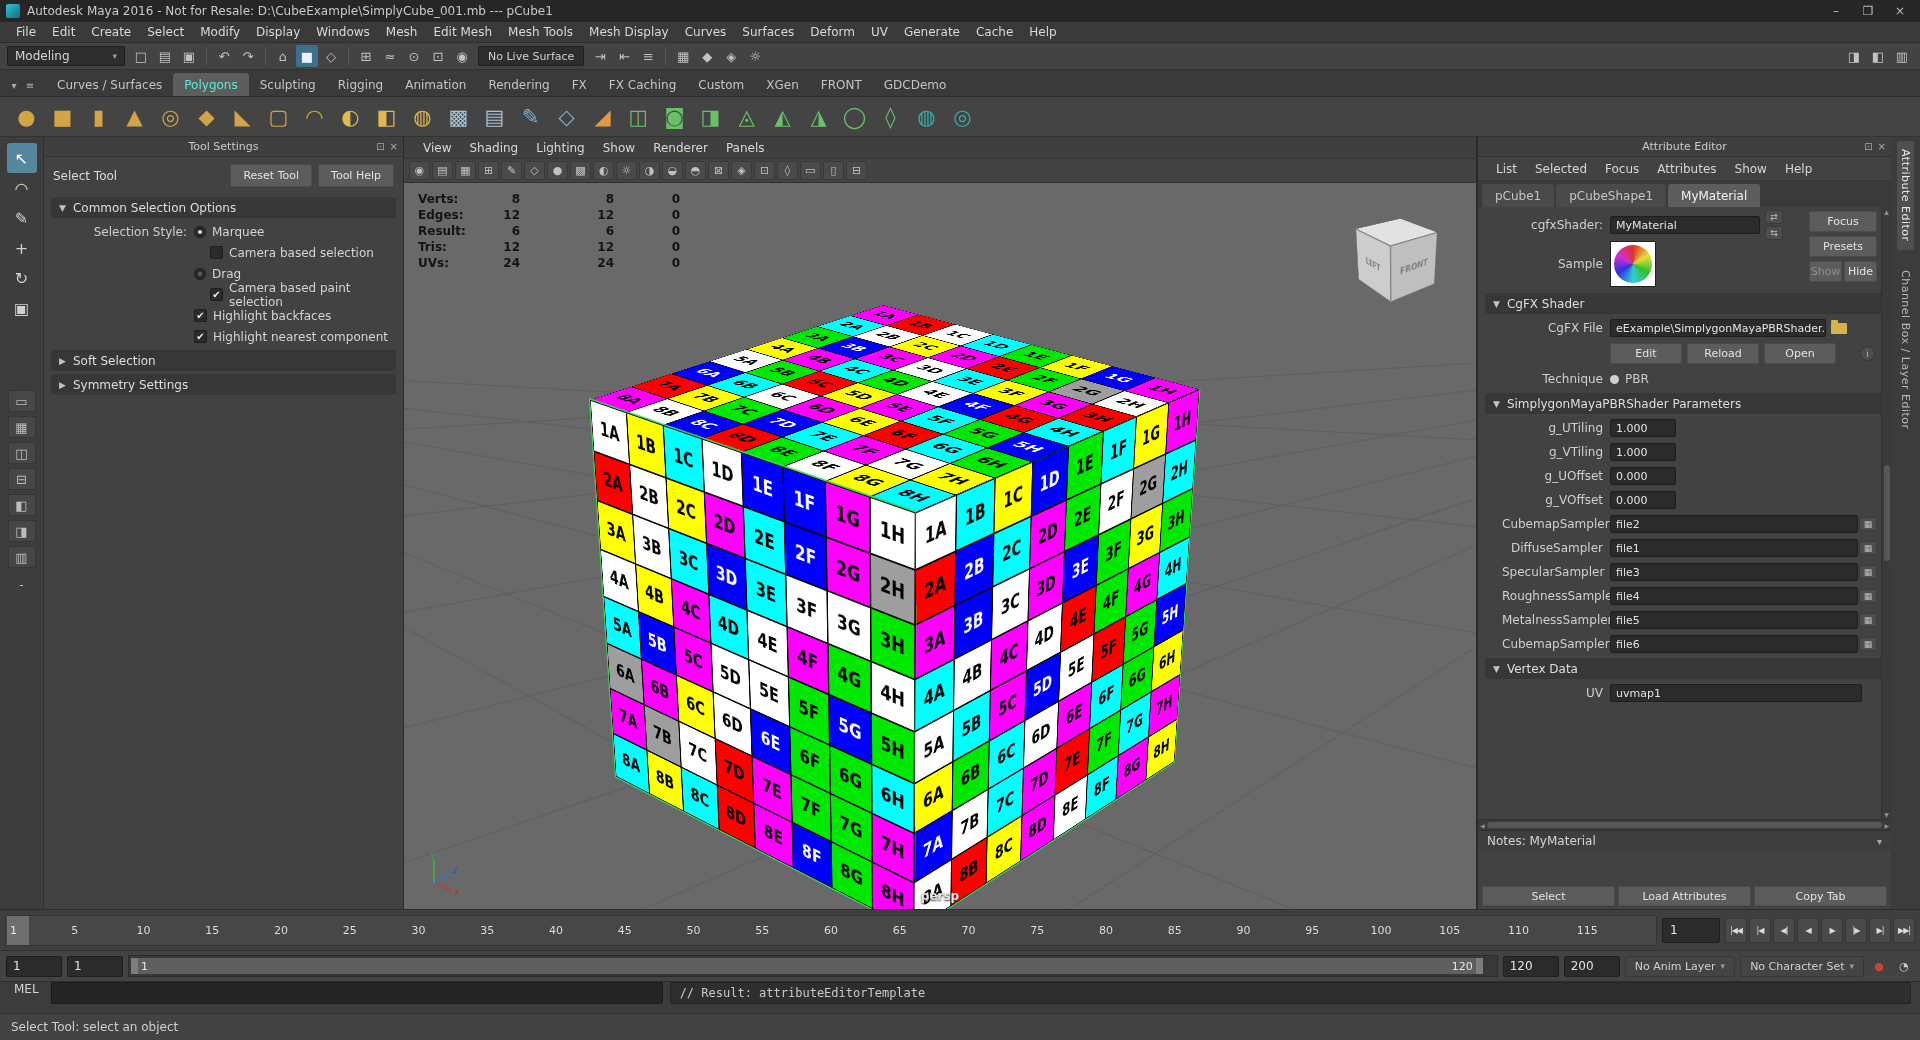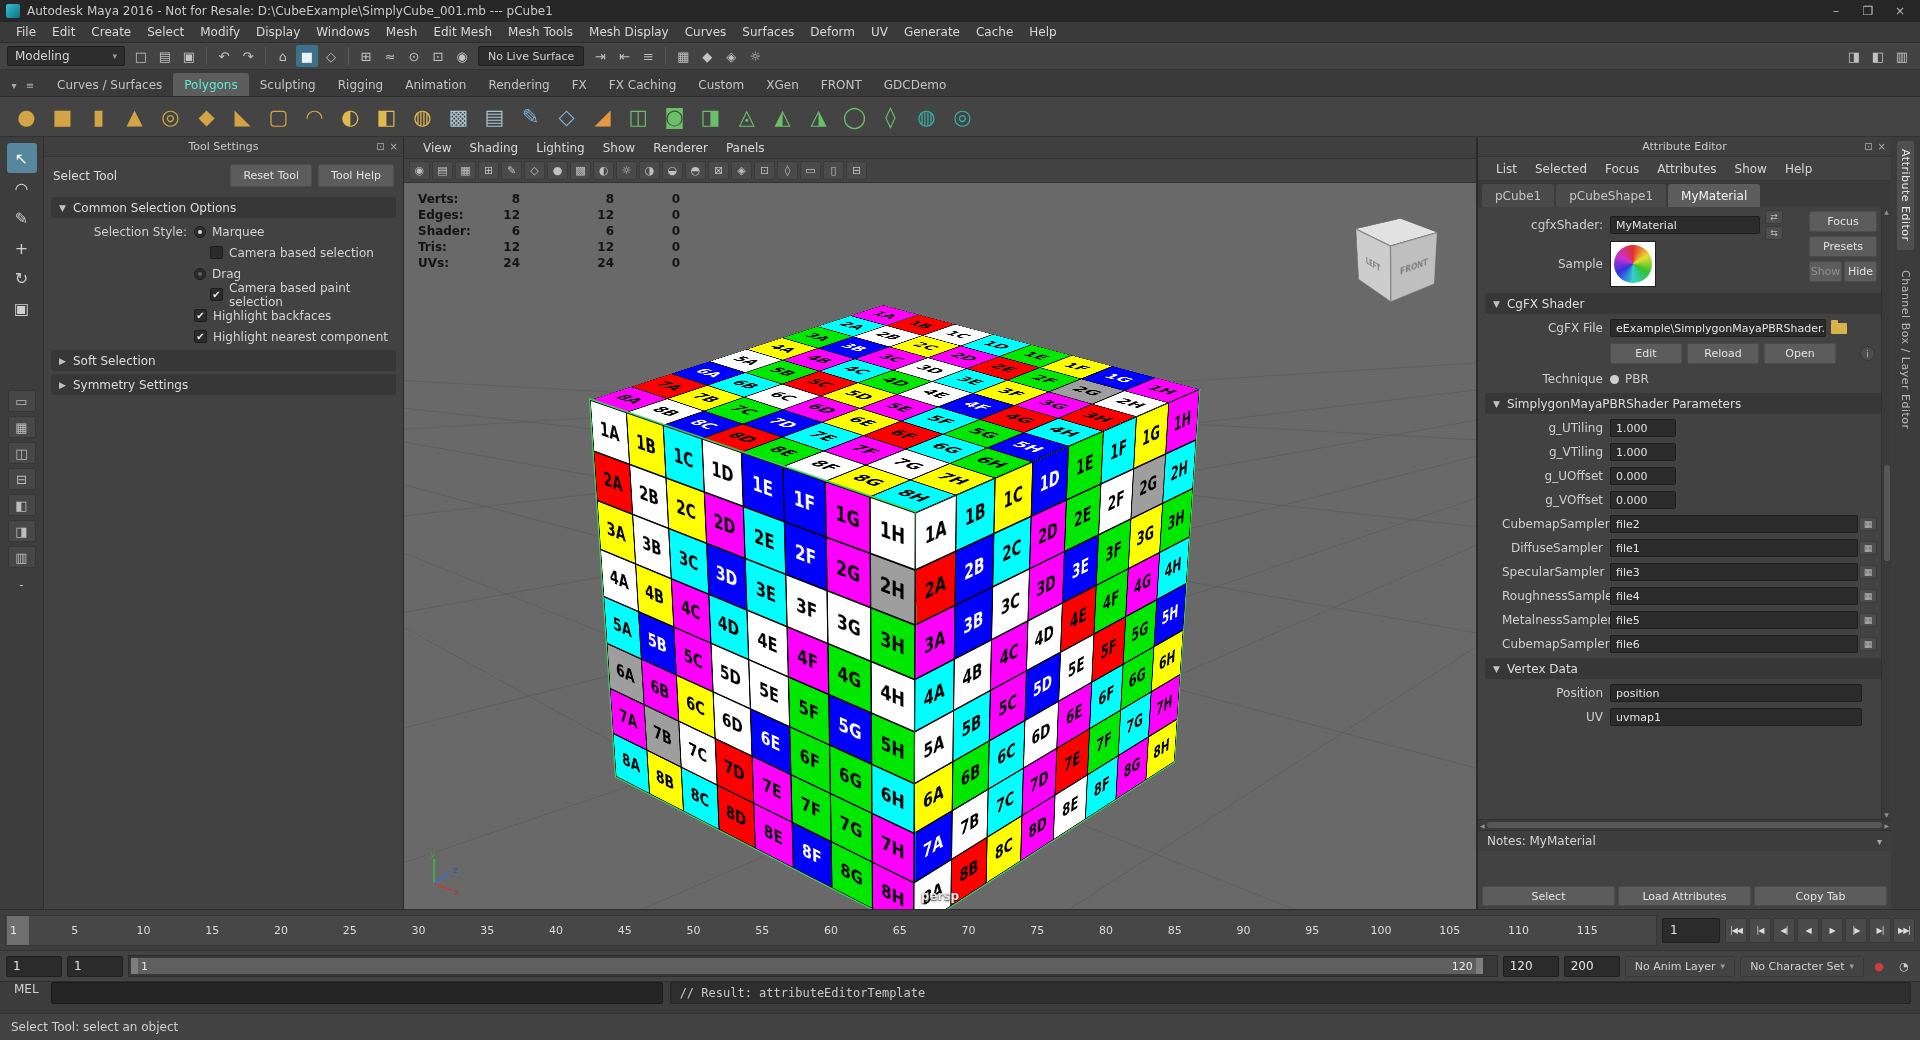--- a/index.html
+++ b/index.html
@@ -646,21 +646,21 @@
               <span class="hud-v hud-v1">8</span>
               <span class="hud-v hud-v2">0</span>
             </div>
             <div class="hud-row">
               <span class="hud-label">Edges:</span>
               <span class="hud-v hud-v0">12</span>
               <span class="hud-v hud-v1">12</span>
               <span class="hud-v hud-v2">0</span>
             </div>
             <div class="hud-row">
-              <span class="hud-label">Shader:</span>
+              <span class="hud-label">Result:</span>
               <span class="hud-v hud-v0">6</span>
               <span class="hud-v hud-v1">6</span>
               <span class="hud-v hud-v2">0</span>
             </div>
             <div class="hud-row">
               <span class="hud-label">Tris:</span>
               <span class="hud-v hud-v0">12</span>
               <span class="hud-v hud-v1">12</span>
               <span class="hud-v hud-v2">0</span>
             </div>
@@ -854,26 +854,20 @@
               <span class="mini-btn">▦</span>
             </div>
           </div>
 
         <div class="section-bar">
           <span class="sec-arrow">▼</span>
           <span>Vertex Data</span>
         </div>
 
         <div id="ae-vertex">
-            <div class="ae-row">
-              <span class="ae-label">Position</span>
-              <div class="ae-field w-vert">
-                <span>position</span>
-              </div>
-            </div>
             <div class="ae-row">
               <span class="ae-label">UV</span>
               <div class="ae-field w-vert">
                 <span>uvmap1</span>
               </div>
             </div>
           </div>
 
         <div class="ae-vscroll">
           <span>▲</span>

